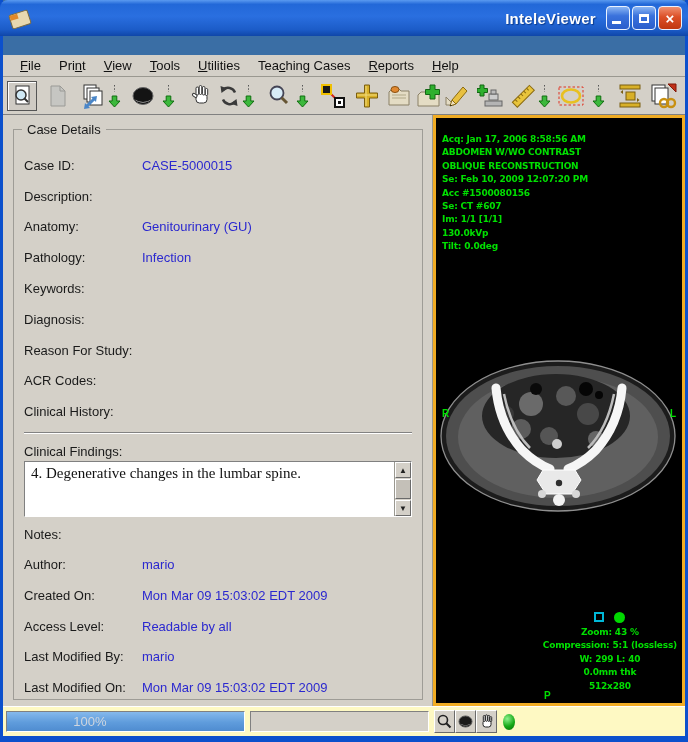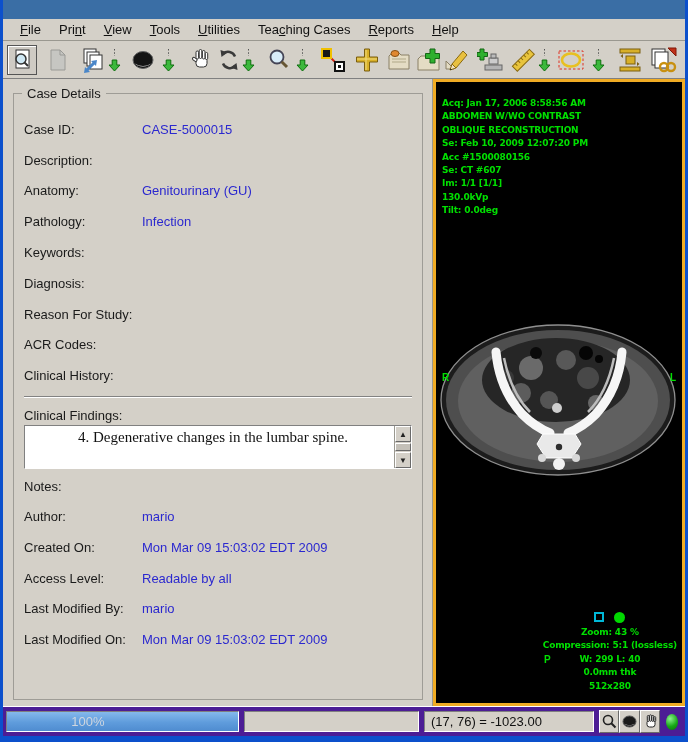--- a/index.html
+++ b/index.html
@@ -35,62 +35,75 @@
   
   .main { flex:1 1 auto; display:flex; background:#d4d0c8; min-height:0; }
   .left { width:430px; flex:0 0 430px; position:relative; border-right:1px solid #9a9890; font-size:13px; }
   .groupbox { position:absolute; left:10px; top:14px; right:9px; bottom:6px; border:1px solid #9e9c96; padding-top:20px; }
   .legend { position:absolute; top:-8px; left:8px; background:#d4d0c8; padding:0 5px; font-size:13px; color:#1a1a1a; }
   .frow { height:30.8px; display:flex; align-items:center; padding-left:10px; }
   .frow .flabel { width:118px; color:#1a1a1a; }
   .frow .fvalue { color:#2b28cf; }
   .sep { height:2px; border-top:1px solid #828282; border-bottom:1px solid #fff; margin:5px 10px 2px 10px; }
   .findings-label { padding:8px 0 2px 10px; color:#1a1a1a; }
-  .findings-box { margin:0 10px; height:44px; background:#fff; border:1px solid; border-color:#808080 #fff #fff #808080;
-                  display:flex;padding-left:47px; }
+  .findings-box { margin:0 10px; height:56px; background:#fff; border:1px solid; border-color:#808080 #fff #fff #808080;
+                  display:flex; }
   .findings-text { flex:1; font-family:"Liberation Serif", serif; font-size:15px; color:#111; padding:3px 6px; overflow:hidden; }
   .vscroll { width:17px; flex:0 0 17px; background:#d4d0c8; display:flex; flex-direction:column; border-left:1px solid #9a9890; }
   .sarrow { height:16px; background:#d4d0c8; border:1px solid; border-color:#fff #6a6a6a #6a6a6a #fff;
             display:flex; align-items:center; justify-content:center; font-size:8px; color:#222; }
   .sthumb { flex:1; background:#c4c0b8; border:1px solid; border-color:#fff #6a6a6a #6a6a6a #fff; margin:1px 0; }
   .notes-row { height:30px; display:flex; align-items:center; padding-left:10px; color:#1a1a1a; margin-top:2px; }
   
   .right { flex:1 1 auto; background:#000; position:relative; }
   .viewport { position:absolute; inset:0; border:3px solid #f0ac24; background:#000; overflow:hidden; }
   .ovl { position:absolute; color:#00e000; font-size:9px; font-weight:bold; line-height:13.4px; white-space:nowrap;
          font-family:"DejaVu Sans", sans-serif; letter-spacing:-0.2px; }
   .ovl-tl { left:6px; top:15px; text-align:left; }
   .ovl-tr { right:5px; top:15px; text-align:right; }
   .ovl-br { right:5px; bottom:10px; text-align:right; display:flex; flex-direction:column; align-items:center; }
   .br-icons { display:flex; align-items:center; gap:10px; margin-bottom:3px; }
   .sq-ind { width:10px; height:10px; border:2px solid #00b8d8; }
   .dot-ind { width:11px; height:11px; border-radius:50%; background:#00d800; }
   .marker { position:absolute; color:#00e000; font-size:10px; font-weight:bold; }
   .ct-wrap { position:absolute; left:0; top:226px; width:100%; }
   
-  .statusbar { height:30px; flex:0 0 30px; background:#4c1d95; border-top:1px solid #fff;
+  .statusbar { height:30px; flex:0 0 30px; background:#fef9c3; border-top:1px solid #fff;
                display:flex; align-items:center; padding:0 3px; }
   .sunken { border:1px solid; border-color:#808080 #fff #fff #808080; height:21px; }
   .progress { width:239px; background:linear-gradient(180deg,#8cc0f0,#5removed); position:relative; margin-right:5px;
               background:linear-gradient(180deg,#85b9ec 0%,#5f9cdc 55%,#4f8cd0 100%); }
   .progress span { position:absolute; left:0; right:30%; top:2px; text-align:center; color:#cfd6df; font-size:13px; }
   .mid-panel { width:179px; margin-right:5px; background:#d4d0c8; }
   .pixel-panel { width:174px; display:flex; align-items:center; padding-left:6px; font-size:13px; color:#111;
                  background:#d4d0c8; margin-right:5px; }
   .sbtn { width:21px; height:23px; display:flex; align-items:center; justify-content:center;
           background:#d4d0c8; border:1px solid; border-color:#fff #6a6a6a #6a6a6a #fff; }
   .led-panel { width:20px; display:flex; align-items:center; justify-content:center; margin-left:2px; }
   .led { width:12px; height:16px; border-radius:50%;
          background:radial-gradient(circle at 35% 30%, #8df28d, #16a816 55%, #077007); }
 </style>
 </head>
 <body>
 
 <div class="window">
 
+  <div class="titlebar">
+    <div class="app-icon"></div>
+    <span class="title-text">InteleViewer</span>
+    <div class="winbtn">
+        <span class="glyph-min"></span>
+      </div>
+    <div class="winbtn">
+        <span class="glyph-max"></span>
+      </div>
+    <div class="winbtn close">
+        <span>×</span>
+      </div>
+  </div>
 
   <div class="menubar">
     <span class="menu-item"><span class="mn">F</span><span>ile</span></span>
     <span class="menu-item"><span>Pri</span><span class="mn">n</span><span>t</span></span>
     <span class="menu-item"><span class="mn">V</span><span>iew</span></span>
     <span class="menu-item"><span class="mn">T</span><span>ools</span></span>
     <span class="menu-item"><span class="mn">U</span><span>tilities</span></span>
     <span class="menu-item"><span>Tea</span><span class="mn">c</span><span>hing Cases</span></span>
     <span class="menu-item"><span class="mn">R</span><span>eports</span></span>
     <span class="menu-item"><span class="mn">H</span><span>elp</span></span>
@@ -410,21 +423,20 @@
 
       </div>
     </div>
   </div>
 
   <div class="statusbar">
     <div class="sunken progress">
       <span>100%</span>
     </div>
     <div class="sunken mid-panel"></div>
-    <div class="sunken pixel-panel">(17, 76) = -1023.00</div>
     <div class="sbtn">
       <svg width="17" height="17">
           <circle cx="7" cy="7" r="4.5" fill="none" stroke="#222" stroke-width="1.6"></circle>
           <line x1="10.3" y1="10.3" x2="14.5" y2="14.5" stroke="#222" stroke-width="2"></line>
         </svg>
     </div>
     <div class="sbtn">
       <svg width="17" height="17">
           <ellipse cx="8.5" cy="8.5" rx="6.5" ry="5.5" fill="#1a1a1a" stroke="#555"></ellipse>
           <path d="M3,10.5 a6,3.5 0 0 0 11,0 a7.5,5.5 0 0 1 -11,0 z" fill="#fff"></path>

